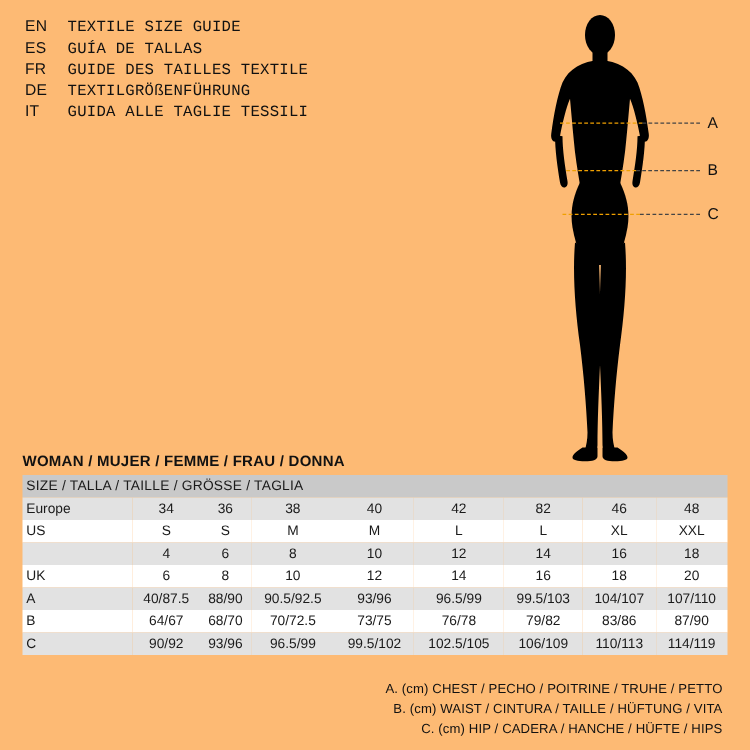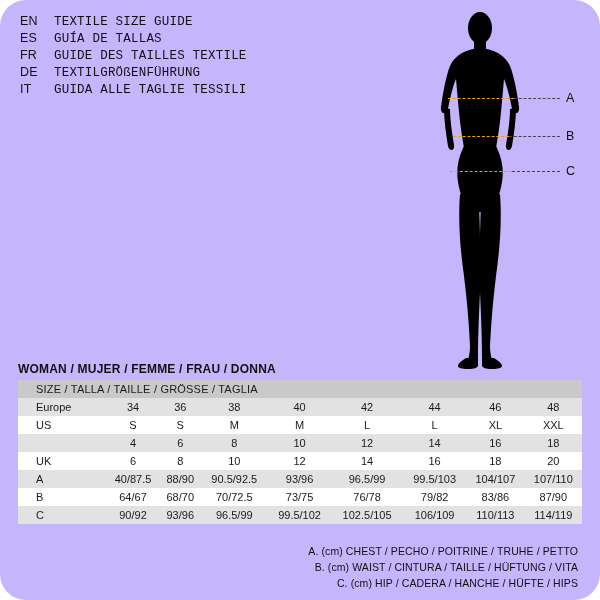--- a/index.html
+++ b/index.html
@@ -7,22 +7,21 @@
     margin: 0; padding: 0;
     width: 600px; height: 600px;
     background: #ffffff;
     font-family: "Liberation Sans", sans-serif;
     color: #1a1a1a;
     overflow: hidden;
   }
   #page {
     position: relative;
     width: 600px; height: 600px;
-    background: #c4b5fd;
-    border-radius: 26px;
+    background: #fdba74;
   }
 
   
   .lang-block {
     position: absolute;
     left: 20px; top: 14px;
     width: 340px;
   }
   .lang-row {
     display: flex;
@@ -86,21 +85,21 @@
   table.size-table td {
     padding: 0;
     height: 18px;
     line-height: 18px;
     color: #1a1a1a;
     text-align: center;
     white-space: nowrap;
   }
   table.size-table td.label-cell {
     text-align: left;
-    padding-left: 18px;
+    padding-left: 3px;
     width: 88px;
   }
   tr.header-row td {
     background: #c9c9c9;
     font-weight: normal;
     font-size: 11px;
     letter-spacing: 0.2px;
   }
   tr.shade td { background: #e2e2e2; }
   tr.plain td { background: #ffffff; }
@@ -222,21 +221,21 @@
         <td class="label-cell" colspan="9">SIZE / TALLA / TAILLE / GRÖSSE / TAGLIA</td>
       </tr>
 
       <tr class="shade">
         <td class="label-cell">Europe</td>
         <td>34</td>
         <td>36</td>
         <td>38</td>
         <td>40</td>
         <td>42</td>
-        <td>44</td>
+        <td>82</td>
         <td>46</td>
         <td>48</td>
       </tr>
 
       <tr class="plain">
         <td class="label-cell">US</td>
         <td>S</td>
         <td>S</td>
         <td>M</td>
         <td>M</td>

